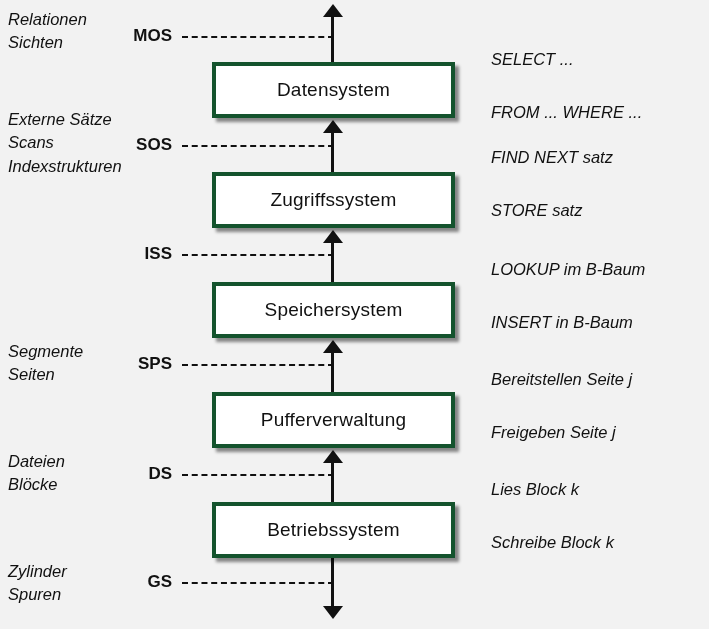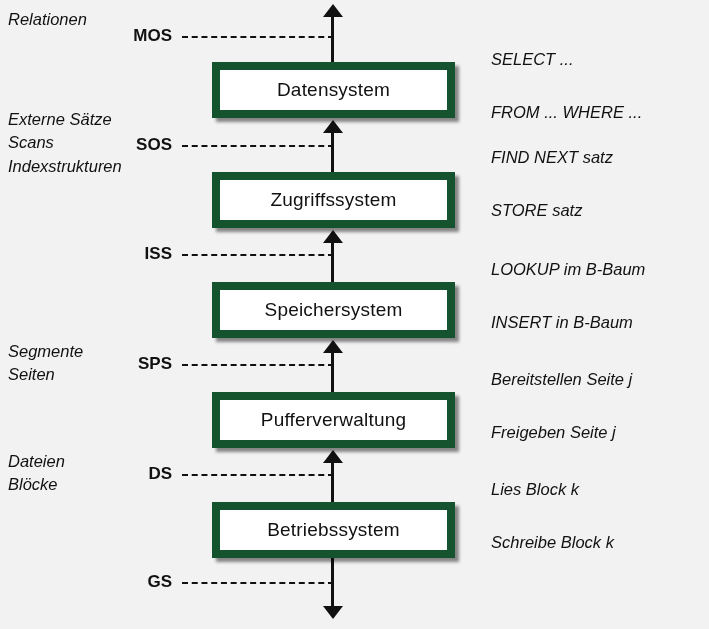--- a/index.html
+++ b/index.html
@@ -69,21 +69,21 @@
     border-top: 2px dashed #111;
   }
 
   
   .layer-box {
     position: absolute;
     left: 212px;
     width: 243px;
     height: 56px;
     background: #ffffff;
-    border: 8px solid #14532d;
+    border: 4px solid #14532d;
     box-shadow: 4px 4px 3px rgba(0,0,0,0.45);
     display: flex;
     align-items: center;
     justify-content: center;
     box-sizing: border-box;
   }
   .layer-box span {
     font-size: 19px;
     color: #111;
     letter-spacing: 0.2px;
@@ -111,39 +111,44 @@
     border-top: 13px solid #111;
   }
 </style>
 </head>
 <body>
 
 <div id="stage">
 
   <div class="left-block" style="top:8px;">
     <div>Relationen</div>
+    <div>Sichten</div>
   </div>
 
   <div class="left-block" style="top:108px;">
     <div>Externe Sätze</div>
     <div>Scans</div>
     <div>Indexstrukturen</div>
   </div>
 
 
   <div class="left-block" style="top:340px;">
     <div>Segmente</div>
     <div>Seiten</div>
   </div>
 
   <div class="left-block" style="top:450px;">
     <div>Dateien</div>
     <div>Blöcke</div>
   </div>
 
+  <div class="left-block" style="top:560px;">
+    <div>Zylinder</div>
+    <div>Spuren</div>
+  </div>
 
   <div class="right-block" style="top:18px;">
     <div>SELECT ...</div>
     <div>FROM ... WHERE ...</div>
   </div>
 
   <div class="right-block" style="top:116px;">
     <div>FIND NEXT satz</div>
     <div>STORE satz</div>
   </div>

